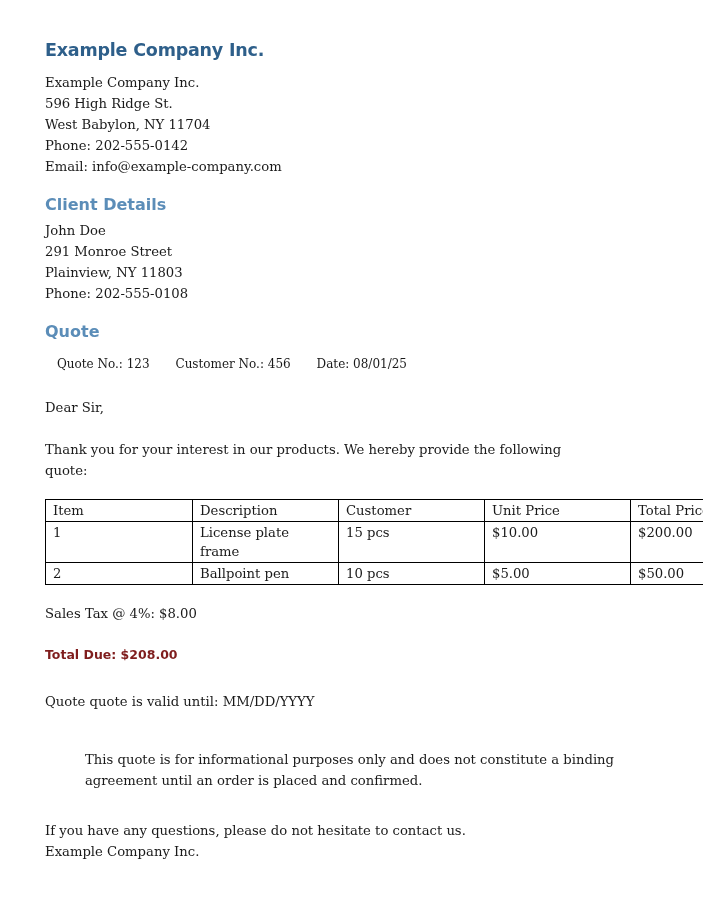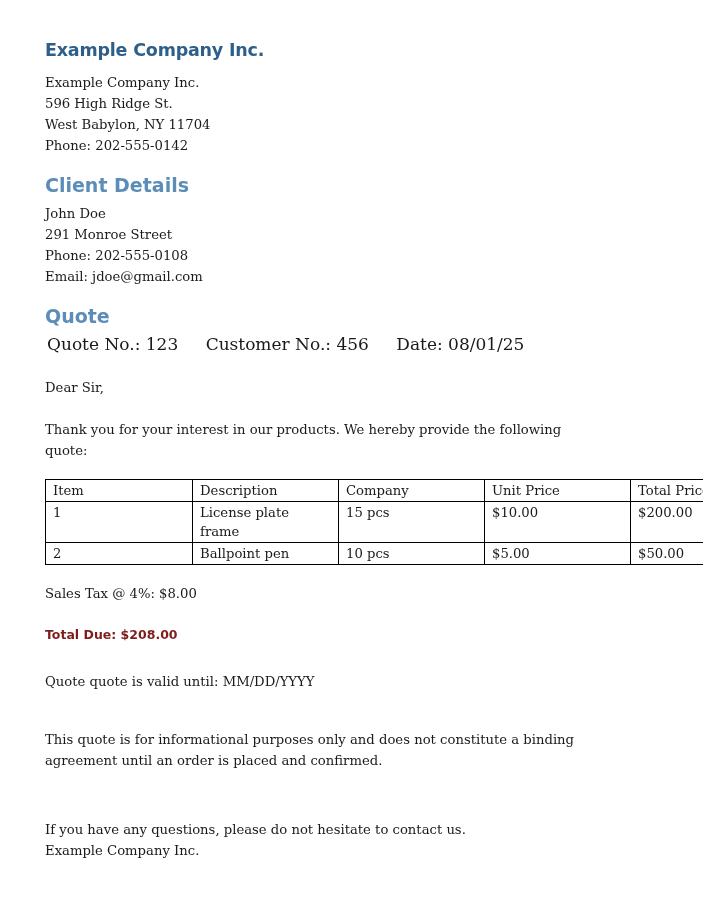--- a/index.html
+++ b/index.html
@@ -28,21 +28,21 @@
     font-weight: bold;
     font-size: 17.5px;
     color: #2e5f8a;
     letter-spacing: -0.2px;
     margin: 0 0 11px 0;
     line-height: 1.2;
   }
   .section-heading {
     font-family: "DejaVu Sans", sans-serif;
     font-weight: bold;
-    font-size: 19px;
+    font-size: 16px;
     color: #5b8db8;
     margin: 0 0 5px 0;
     line-height: 1.25;
   }
 
   
   .info-block {
     margin: 0;
     padding: 0;
     list-style: none;
@@ -51,23 +51,23 @@
     font-size: 13.2px;
     line-height: 21px;
     white-space: nowrap;
   }
 
   .block-gap-company { height: 18px; }
   .block-gap-client  { height: 18px; }
 
   
   .meta-row {
-    font-size: 17px;
-    line-height: 21px;
-    margin: 2px;
+    font-size: 12px;
+    line-height: 21px;
+    margin: 12px;
     white-space: nowrap;
   }
   .meta-item { margin-right: 22px; }
   .meta-item:last-child { margin-right: 0; }
 
   
   .para {
     font-size: 13.2px;
     line-height: 21px;
     margin: 0;
@@ -108,47 +108,48 @@
   .total-due {
     font-family: "DejaVu Sans", sans-serif;
     font-weight: bold;
     font-size: 12.5px;
     color: #7f1d1d;
     line-height: 21px;
     margin-top: 20px;
   }
 
   .para-valid      { margin-top: 26px; }
-  .para-disclaimer { margin-top: 37px; width: 600px; }
-  .para-questions  { margin-top: 48px; }
+  .para-disclaimer { margin-top: 37px; width: 600px; margin-left: 40px; }
+  .para-questions  { margin-top: 29px; }
   .para-closing    { margin-top: 29px; }
 </style>
 </head>
 <body>
 
 <div class="page">
 
   <h1 class="doc-title">Example Company Inc.</h1>
 
   <div class="info-block">
     <div class="info-line">Example Company Inc.</div>
     <div class="info-line">596 High Ridge St.</div>
     <div class="info-line">West Babylon, NY 11704</div>
     <div class="info-line">Phone: 202-555-0142</div>
+    <div class="info-line">Email: info@example-company.com</div>
   </div>
 
   <div class="block-gap-company"></div>
 
   <h2 class="section-heading">Client Details</h2>
 
   <div class="info-block">
     <div class="info-line">John Doe</div>
     <div class="info-line">291 Monroe Street</div>
+    <div class="info-line">Plainview, NY 11803</div>
     <div class="info-line">Phone: 202-555-0108</div>
-    <div class="info-line">Email: jdoe@gmail.com</div>
   </div>
 
   <div class="block-gap-client"></div>
 
   <h2 class="section-heading">Quote</h2>
 
   <div class="meta-row">
     <span class="meta-item">Quote No.: 123</span>
     <span class="meta-item">Customer No.: 456</span>
     <span class="meta-item">Date: 08/01/25</span>
@@ -156,21 +157,21 @@
 
   <p class="para para-salutation">Dear Sir,</p>
 
   <p class="para para-intro">Thank you for your interest in our products. We hereby provide the following quote:</p>
 
   <table class="items-table">
     <thead>
       <tr>
         <th class="col-item">Item</th>
         <th class="col-desc">Description</th>
-        <th class="col-qty">Company</th>
+        <th class="col-qty">Customer</th>
         <th class="col-unit">Unit Price</th>
         <th class="col-total">Total Price</th>
       </tr>
     </thead>
     <tbody>
       <tr class="row-tall">
         <td>1</td>
         <td>License plate frame</td>
         <td>15 pcs</td>
         <td>$10.00</td>

